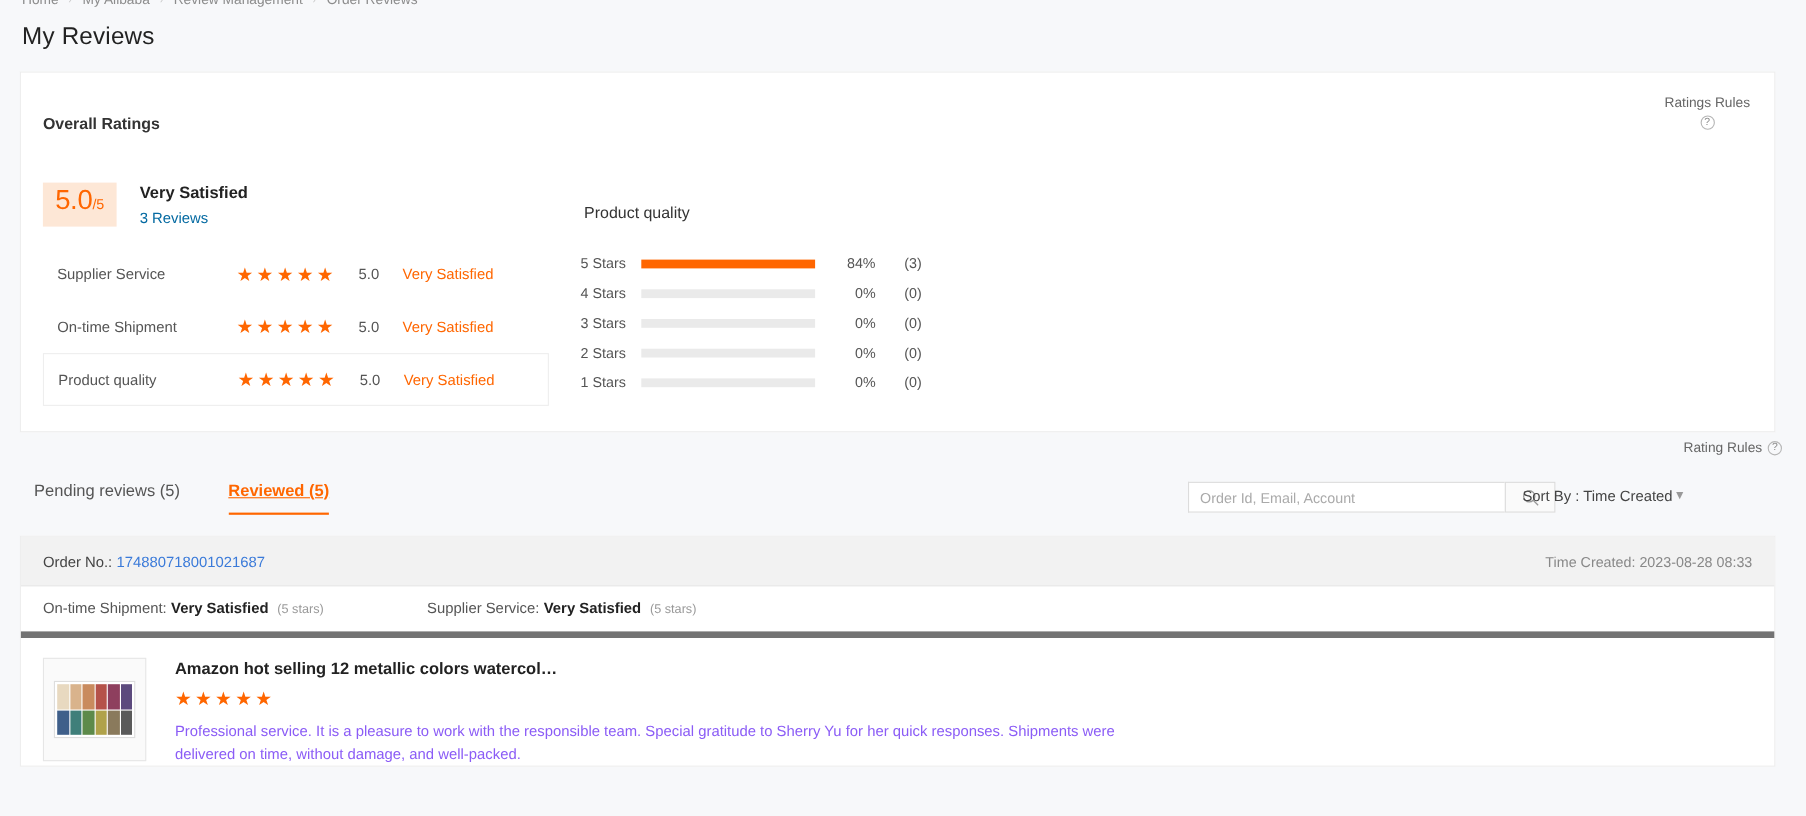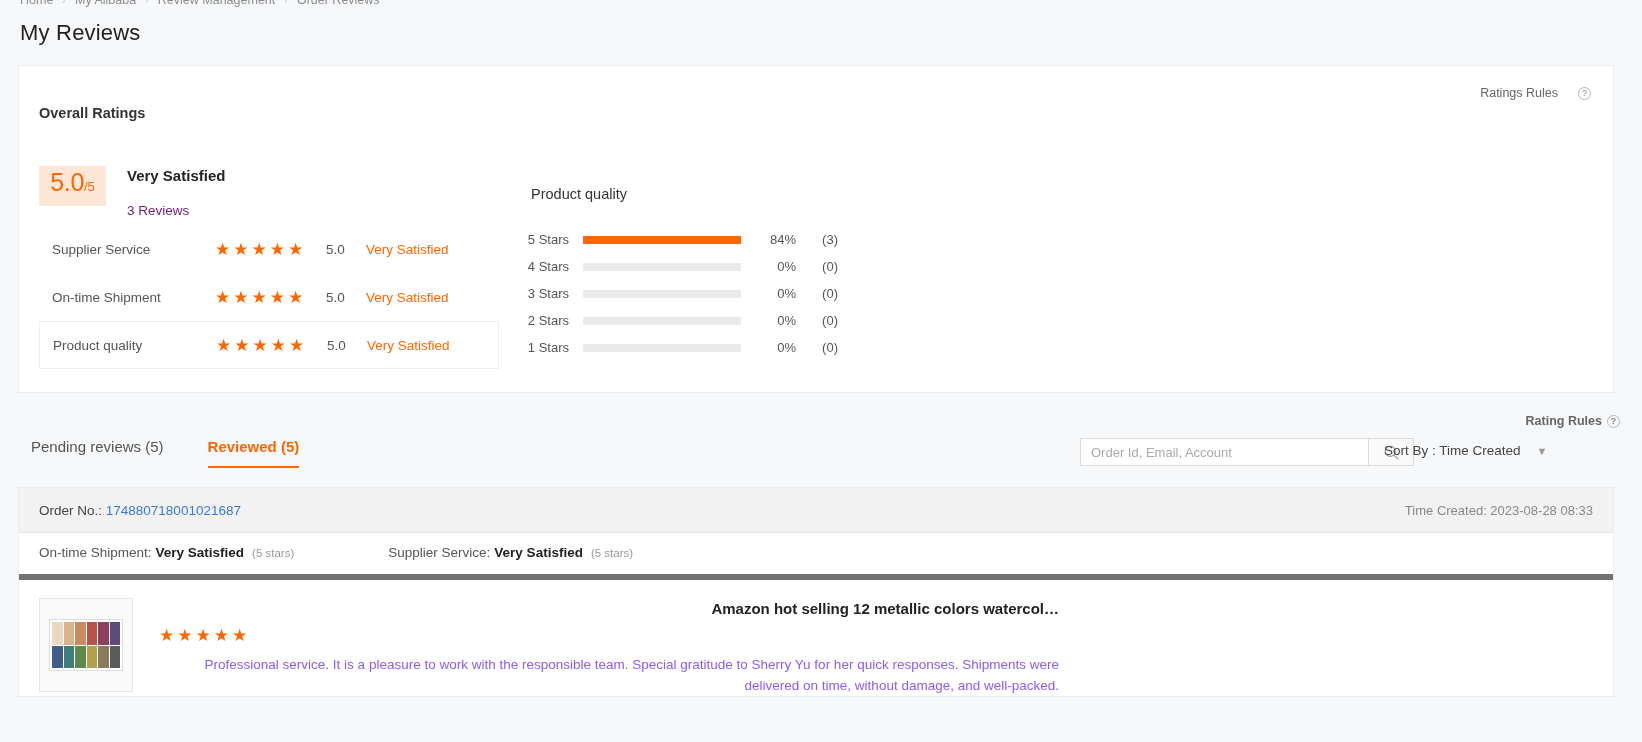--- a/index.html
+++ b/index.html
@@ -31,22 +31,23 @@
 
   
   .card {
     position: absolute; left: 18px; top: 65px;
     width: 1596px; height: 328px;
     background: #fff; border: 1px solid #ededed;
   }
   .ratings-rules {
     position: absolute; right: 22px; top: 20px;
     font-size: 12.5px; color: #666;
-    display: flex; align-items: center; gap: 20px;
+    display: flex; align-items: center; gap: 5px;
     cursor: pointer;
+    flex-direction: column;
   }
   .qmark {
     display: inline-flex; align-items: center; justify-content: center;
     width: 13px; height: 13px; border: 1px solid #b5b5b5; border-radius: 50%;
     font-size: 9.5px; color: #8a8a8a; line-height: 1;
   }
   .card-heading {
     position: absolute; left: 20px; top: 39px;
     font-size: 14.5px; font-weight: bold; color: #333;
   }
@@ -55,21 +56,21 @@
   .score-row { position: absolute; left: 20px; top: 100px; display: flex; align-items: flex-start; }
   .score-badge {
     background: #fde7d6; width: 67px; height: 40px;
     display: flex; align-items: baseline; justify-content: center;
     padding-top: 2px;
   }
   .score-num { font-size: 25px; color: #f60; font-weight: 400; letter-spacing: -.3px; }
   .score-den { font-size: 13px; color: #f60; }
   .score-text { margin-left: 21px; padding-top: 1px; }
   .score-label { font-size: 15px; font-weight: bold; color: #222; }
-  .score-count { font-size: 13.5px; color: #701a75; margin-top: 19px; }
+  .score-count { font-size: 13.5px; color: #0369a1; margin-top: 7px; }
 
   
   .metrics { position: absolute; left: 20px; top: 159px; width: 460px; }
   .metric {
     display: flex; align-items: center; height: 48px;
     padding-left: 13px;
   }
   .metric.boxed { border: 1px solid #eee; }
   .metric-name { width: 163px; font-size: 13.5px; color: #555; }
   .stars { display: flex; gap: 3px; width: 97px; }
@@ -84,55 +85,55 @@
   .bar-label { width: 56px; font-size: 13px; color: #555; text-align: right; }
   .bar-track {
     width: 158px; height: 8px; background: #eaeaea; margin-left: 14px; position: relative;
   }
   .bar-fill { height: 8px; background: #f60; }
   .bar-pct { width: 44px; font-size: 13px; color: #555; text-align: right; margin-left: 11px; }
   .bar-cnt { width: 34px; font-size: 13px; color: #555; text-align: right; margin-left: 8px; }
 
   
   .rating-rules-2 {
-    position: absolute; right: 22px; top: 414px;
+    position: absolute; right: 22px; top: 400px;
     font-size: 12.5px; color: #666;
-    display: flex; align-items: center; gap: 5px; cursor: pointer; font-weight: bold;
+    display: flex; align-items: center; gap: 5px; cursor: pointer;
   }
   .tabs { position: absolute; left: 31px; top: 438px; display: flex; gap: 44px; }
   .tab {
     font-size: 15px; color: #555; padding-bottom: 11px; cursor: pointer;
   }
-  .tab.active { color: #f60; font-weight: bold; border-bottom: 2px solid #f60; }
+  .tab.active { color: #f60; font-weight: bold; border-bottom: 2px solid #f60; text-decoration: underline; }
 
   .search-wrap {
     position: absolute; left: 1042px; top: 438px;
     display: flex; align-items: center; margin-left: 38px;
   }
   .search-input {
     width: 288px; height: 28px; border: 1px solid #dcdcdc; border-right: none;
     padding: 0 10px; font-size: 13px; color: #333; background: #fff; outline: none;
     font-family: "Liberation Sans", sans-serif;
   }
   .search-input::placeholder { color: #aaa; }
   .search-btn {
     width: 46px; height: 28px; border: 1px solid #dcdcdc; background: #fafafa;
     display: flex; align-items: center; justify-content: center; cursor: pointer;
   }
   .sort-wrap {
     position: absolute; left: 1384px; top: 443px;
-    font-size: 13.5px; color: #444; display: flex; align-items: center; gap: 16px;
+    font-size: 13.5px; color: #444; display: flex; align-items: center; gap: 1px;
     cursor: pointer;
   }
   .chev { font-size: 11px; color: #999; }
 
   
   .order {
     position: absolute; left: 18px; top: 487px; width: 1596px;
-    background: #fff; border: 1px solid #ededed; text-align: right;
+    background: #fff; border: 1px solid #ededed;
   }
   .order-head {
     height: 45px; background: #f2f2f2; display: flex; align-items: center;
     padding: 0 20px; justify-content: space-between; border-bottom: 1px solid #e8e8e8;
   }
   .order-no { font-size: 13.5px; color: #444; }
   .order-no a { color: #3a7ad9; text-decoration: none; }
   .order-time { font-size: 13px; color: #888; }
 
   .order-meta { padding: 12px 20px 14px 20px; }

